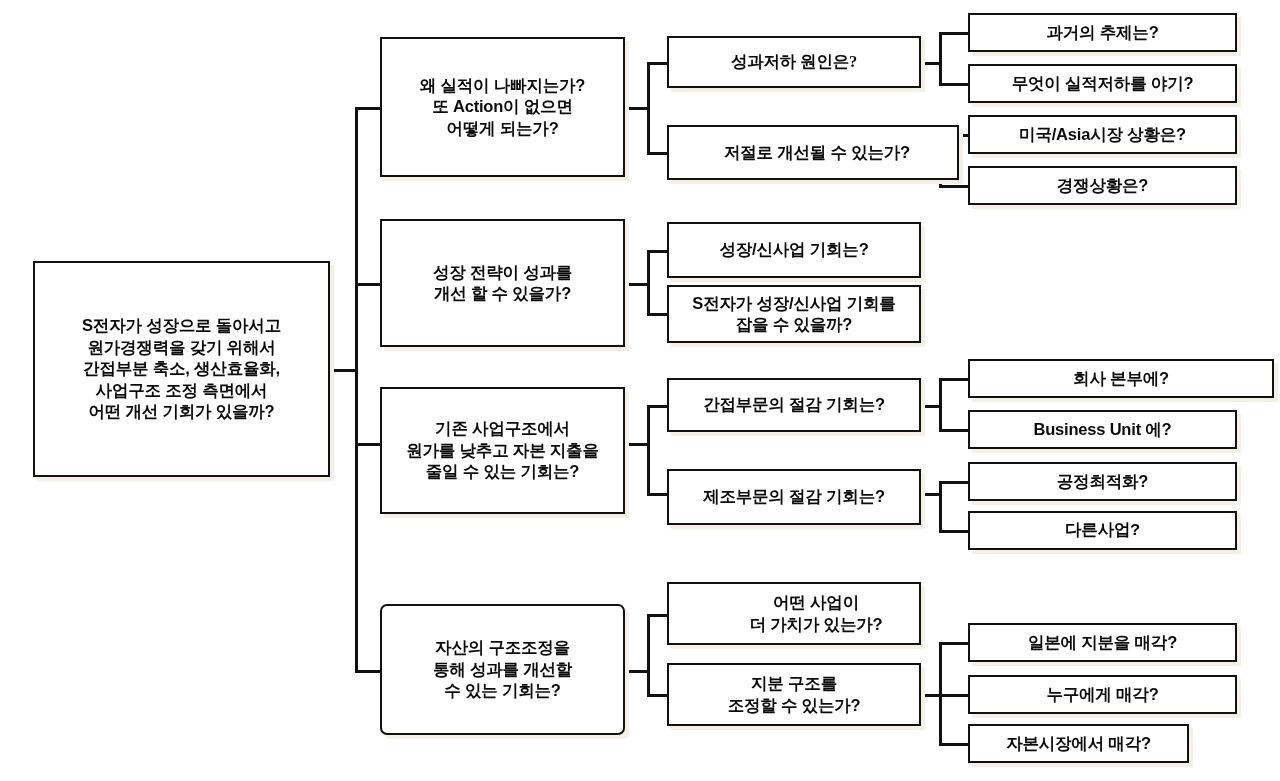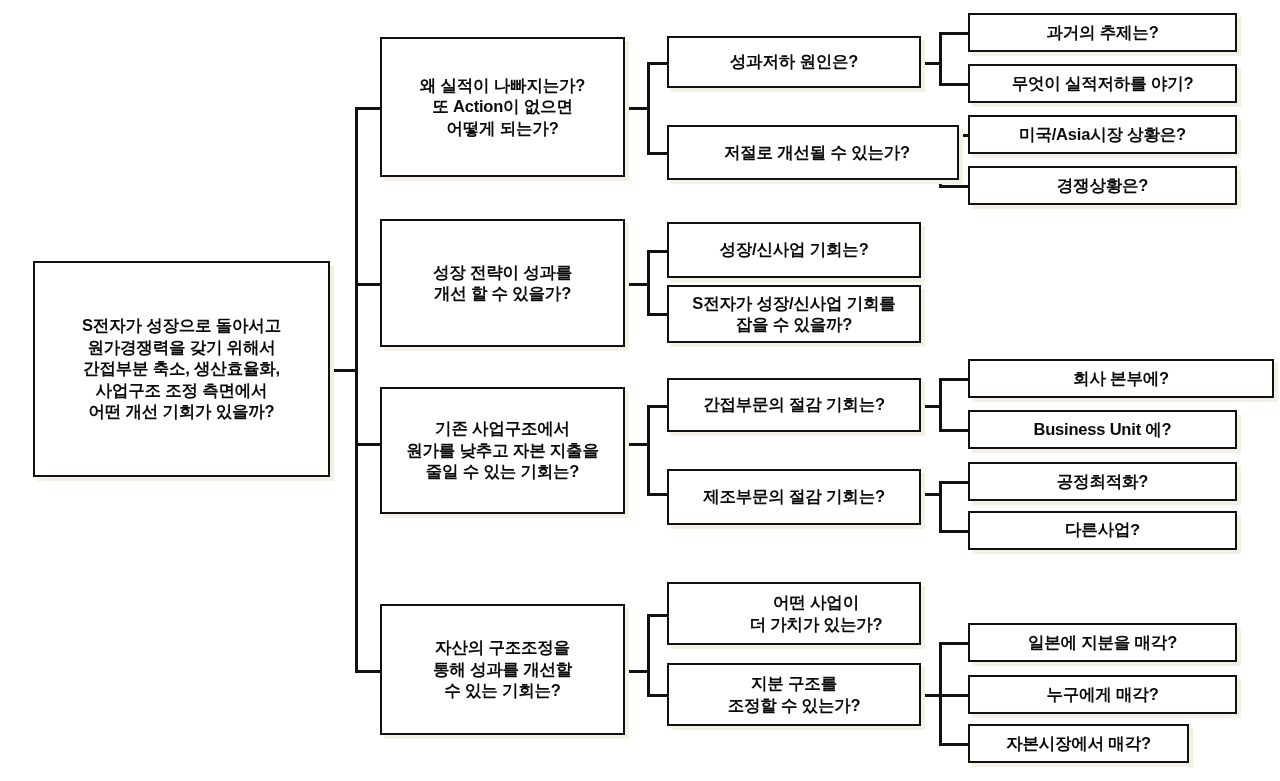--- a/index.html
+++ b/index.html
@@ -129,27 +129,27 @@
   </div>
   <div class="node lvl2" style="left:380px; top:219px; width:245px; height:128px;">
     <span class="txt">성장 전략이 성과를
 개선 할 수 있을가?</span>
   </div>
   <div class="node lvl2" style="left:380px; top:387px; width:245px; height:127px;">
     <span class="txt">기존 사업구조에서
 원가를 낮추고 자본 지출을
 줄일 수 있는 기회는?</span>
   </div>
-  <div class="node lvl2" style="left:380px; top:604px; width:245px; height:131px;">
+  <div class="node lvl2" style="left:380px; top:604px; width:245px; height:131px;border-radius:7px;">
     <span class="txt">자산의 구조조정을
 통해 성과를 개선할
 수 있는 기회는?</span>
   </div>
 
-  <div class="node lvl3" style="left:667px; top:36px; width:254px; height:52px;">
+  <div class="node lvl3" style="left:667px; top:36px; width:254px; height:52px;font-family:Liberation Serif, serif;">
     <span class="txt">성과저하 원인은?</span>
   </div>
   <div class="node lvl3" style="left:667px; top:125px; width:292px; height:55px;padding-left:8px;">
     <span class="txt">저절로 개선될 수 있는가?</span>
   </div>
   <div class="node lvl3" style="left:667px; top:222px; width:254px; height:56px;">
     <span class="txt">성장/신사업 기회는?</span>
   </div>
   <div class="node lvl3" style="left:667px; top:285px; width:254px; height:58px;">
     <span class="txt">S전자가 성장/신사업 기회를

